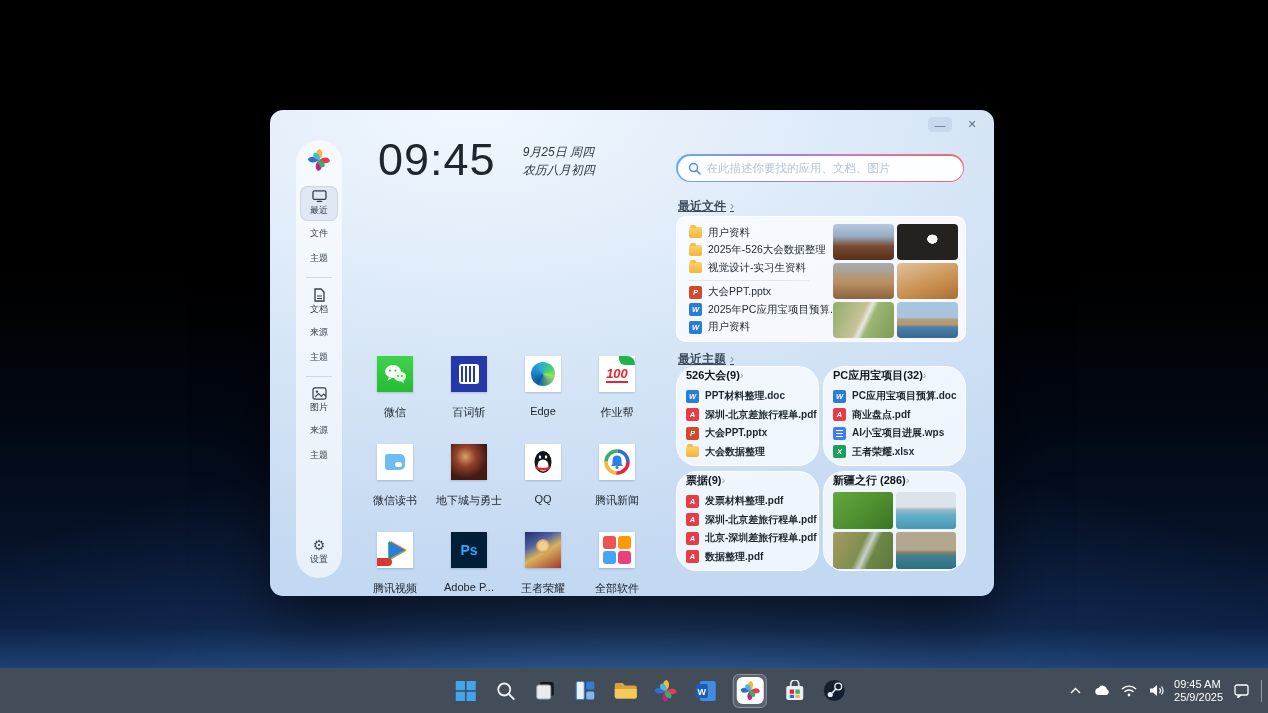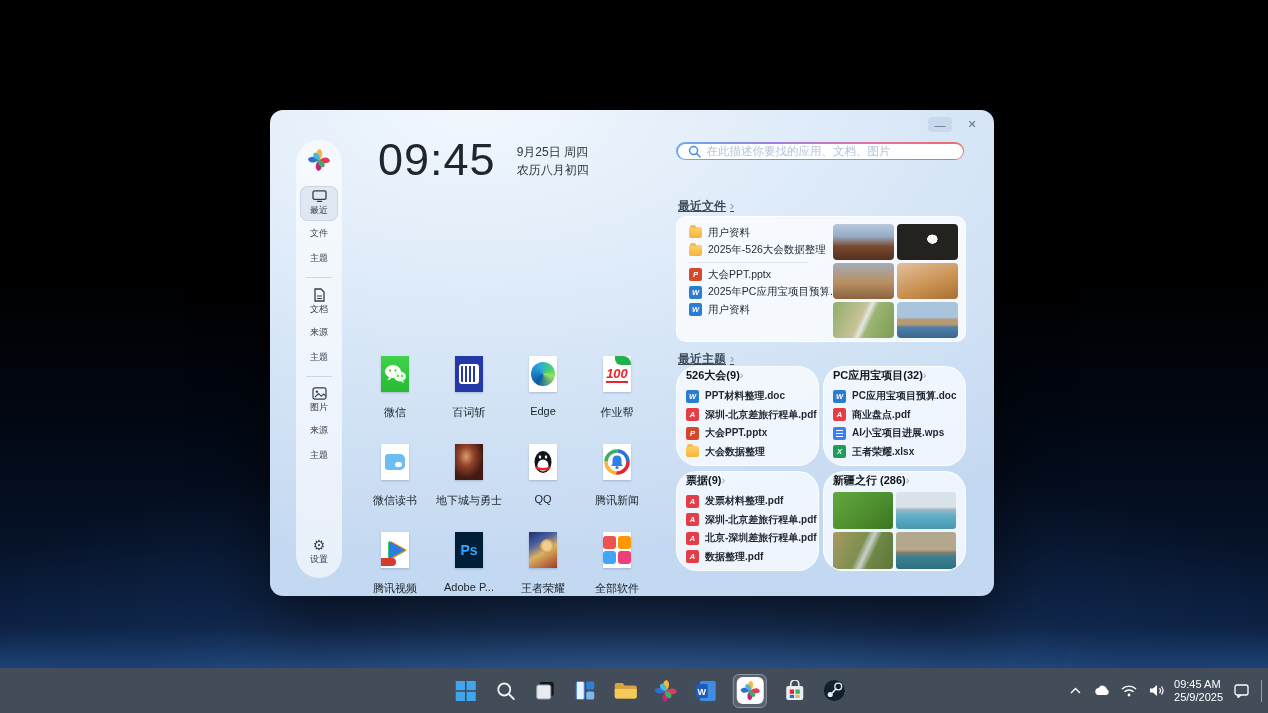--- a/index.html
+++ b/index.html
@@ -50,28 +50,28 @@
   .sb-item.sel { background:rgba(222,231,242,.95); box-shadow:0 0 0 1px rgba(180,195,215,.5) inset; }
   .sb-text { font-size:9px; color:#3a4450; padding:6px 0; cursor:pointer; }
   .sb-div { width:26px; height:1px; background:rgba(140,160,185,.35); margin:6px 0; }
   .sb-settings { margin-top:auto; margin-bottom:12px; display:flex; flex-direction:column;
     align-items:center; font-size:9px; color:#3a4450; cursor:pointer; }
   .gear { font-size:14px; line-height:15px; color:#3c4855; }
 
   
   .clock { position:absolute; left:108px; top:24px; display:flex; }
   .clk-time { font-size:45px; font-weight:300; color:#20262e; letter-spacing:1px; line-height:1.15; }
-  .clk-dates { margin-left:21px; padding-top:9px; font-size:12px; color:#2c343d; line-height:18px; }
+  .clk-dates { margin-left:27px; padding-top:9px; font-size:12px; color:#2c343d; line-height:18px;font-style:italic; }
 
   
   .appgrid { position:absolute; left:88px; top:246px;
     display:grid; grid-template-columns:repeat(4,74px); row-gap:24px; justify-items:center; }
   .app { display:flex; flex-direction:column; align-items:center; cursor:pointer; }
   .app-label { margin-top:13px; font-size:11px; color:#1c232b; white-space:nowrap; }
-  .aicon { width:28px; height:36px; border-radius:0; position:relative; overflow:hidden;
+  .aicon { width:36px; height:36px; border-radius:0; position:relative; overflow:hidden;
     box-shadow:0 1px 2px rgba(40,70,110,.25); display:flex; align-items:center; justify-content:center; }
   .ic-wechat { background:linear-gradient(180deg,#3ed34a,#26bb33); }
   .ic-baicizhan { background:#2438a8; }
   .bcz-in { width:20px; height:20px; border:2px solid #fff; border-radius:3px;
     background:repeating-linear-gradient(90deg,#2438a8 0 2px,#fff 2px 4px); }
   .ic-edge { background:#fff; }
   .edge-ball { width:24px; height:24px; border-radius:50%;
     background:conic-gradient(from 210deg,#0c59a4,#2ba7de 35%,#49d668 60%,#9be25f 70%,#0c59a4);
   }
   .ic-zyb { background:#fff; }
@@ -89,21 +89,21 @@
   .tv-tag { position:absolute; left:0; bottom:2px; width:15px; height:8px; background:#d23b2e; border-radius:0 4px 4px 0; }
   .ic-ps { background:#001e36; }
   .ic-ps::after { content:"Ps"; color:#31a8ff; font-weight:bold; font-size:14px; }
   .ic-wzry { background:linear-gradient(150deg,#20306b 0%,#4c5fa0 30%,#d9b25e 55%,#a0392c 100%); }
   .ic-wzry::after { content:""; position:absolute; top:7px; left:11px; width:14px; height:14px;
     border-radius:50%; background:radial-gradient(#f0cf90 40%,#c79a4b 70%,transparent 71%); }
   .ic-all { background:#fff; display:grid; grid-template-columns:13px 13px; gap:2px; place-content:center; }
   .ic-all span { width:13px; height:13px; border-radius:3px; display:block; }
 
   
-  .search { position:absolute; left:406px; top:32px; width:288px; height:18px; border-radius:15px; padding:1.5px;
+  .search { position:absolute; left:406px; top:44px; width:288px; height:28px; border-radius:15px; padding:1.5px;
     background:linear-gradient(90deg,#6fa9ef,#9a81e6,#e273a6,#ee6b68); cursor:text; }
   .search-inner { width:100%; height:100%; background:#fdfeff; border-radius:14px;
     display:flex; align-items:center; padding:0 10px; gap:6px; }
   .search input { border:none; outline:none; background:transparent; flex:1; font-size:11.5px; color:#333; }
   .search input::placeholder { color:#b7c5d6; }
 
   
   .sec-hdr { position:absolute; font-size:12px; color:#3c4a5a; font-weight:600; cursor:pointer;text-decoration:underline; }
   .sec-hdr .chev { color:#8a99ab; font-weight:400; margin-left:4px; }
 
@@ -358,20 +358,24 @@
 
     <div class="files-panel">
       <div class="frow">
           <i class="ficon folder"></i>
           <span>用户资料</span>
         </div>
       <div class="frow">
           <i class="ficon folder"></i>
           <span>2025年-526大会数据整理</span>
         </div>
+      <div class="frow">
+          <i class="ficon folder"></i>
+          <span>视觉设计-实习生资料</span>
+        </div>
       <div class="fdiv"></div>
       <div class="frow">
           <i class="ficon ppt"></i>
           <span>大会PPT.pptx</span>
         </div>
       <div class="frow">
           <i class="ficon word"></i>
           <span>2025年PC应用宝项目预算.doc</span>
         </div>
       <div class="frow">

